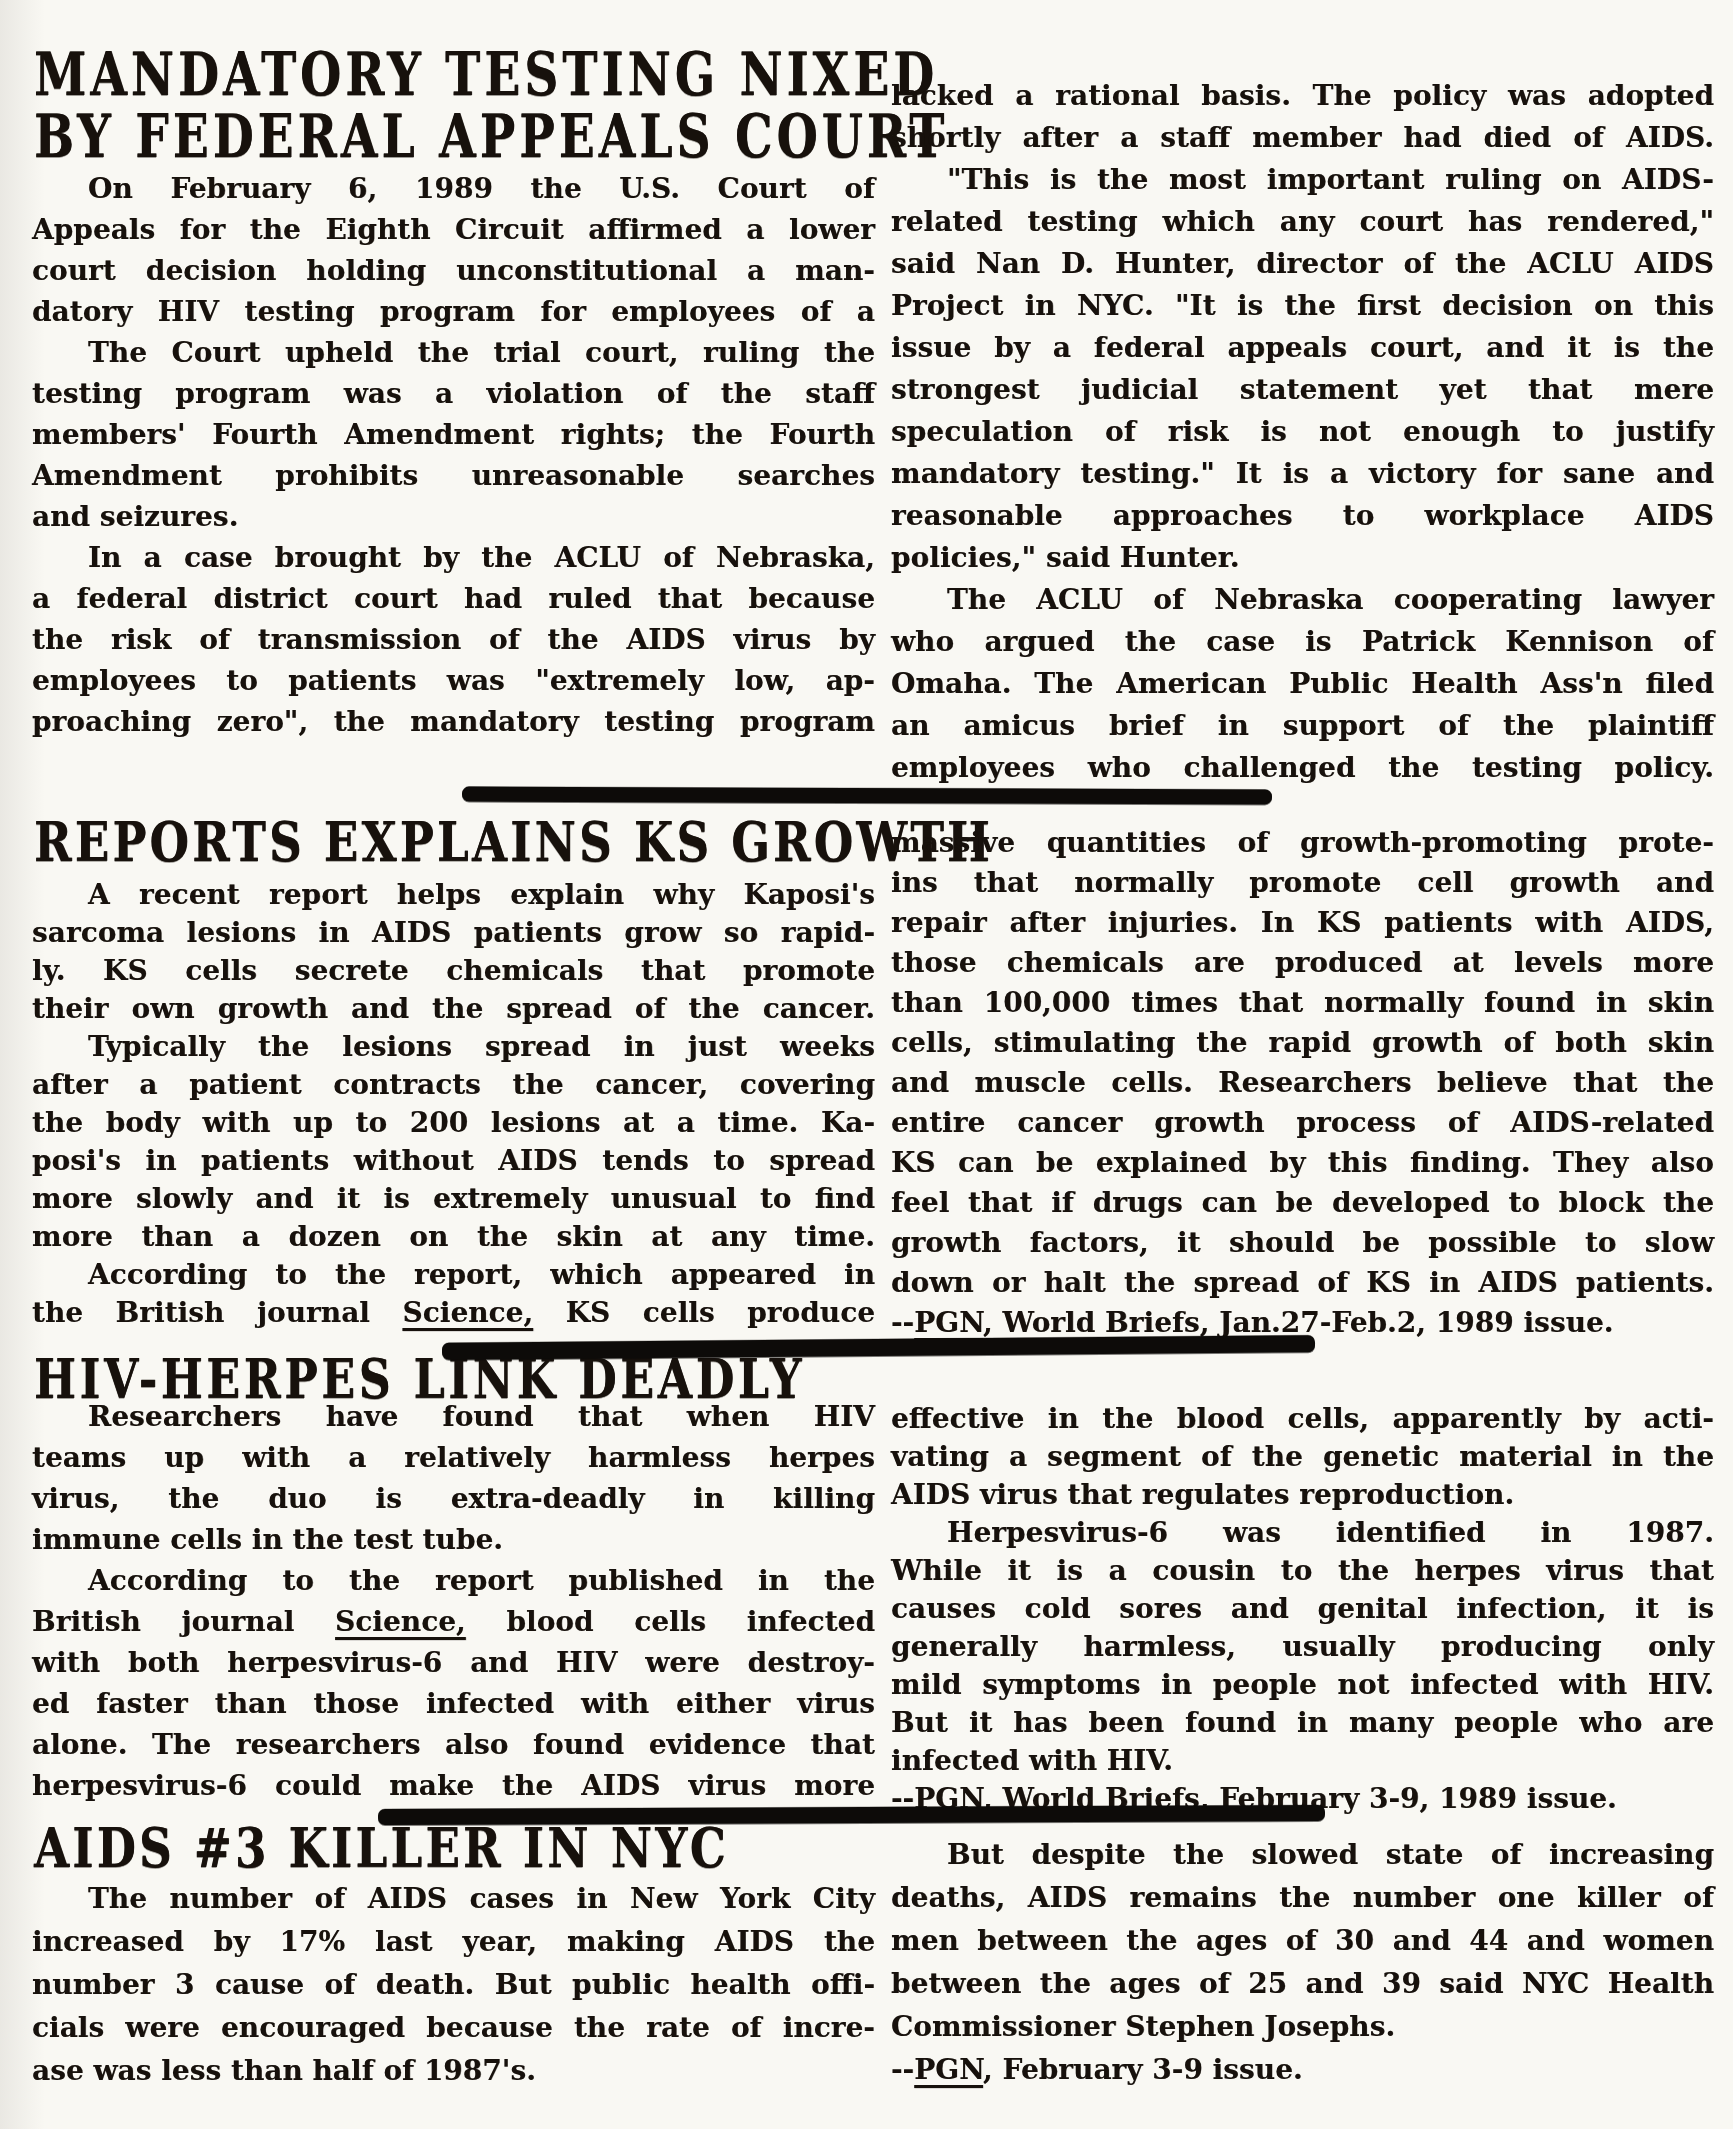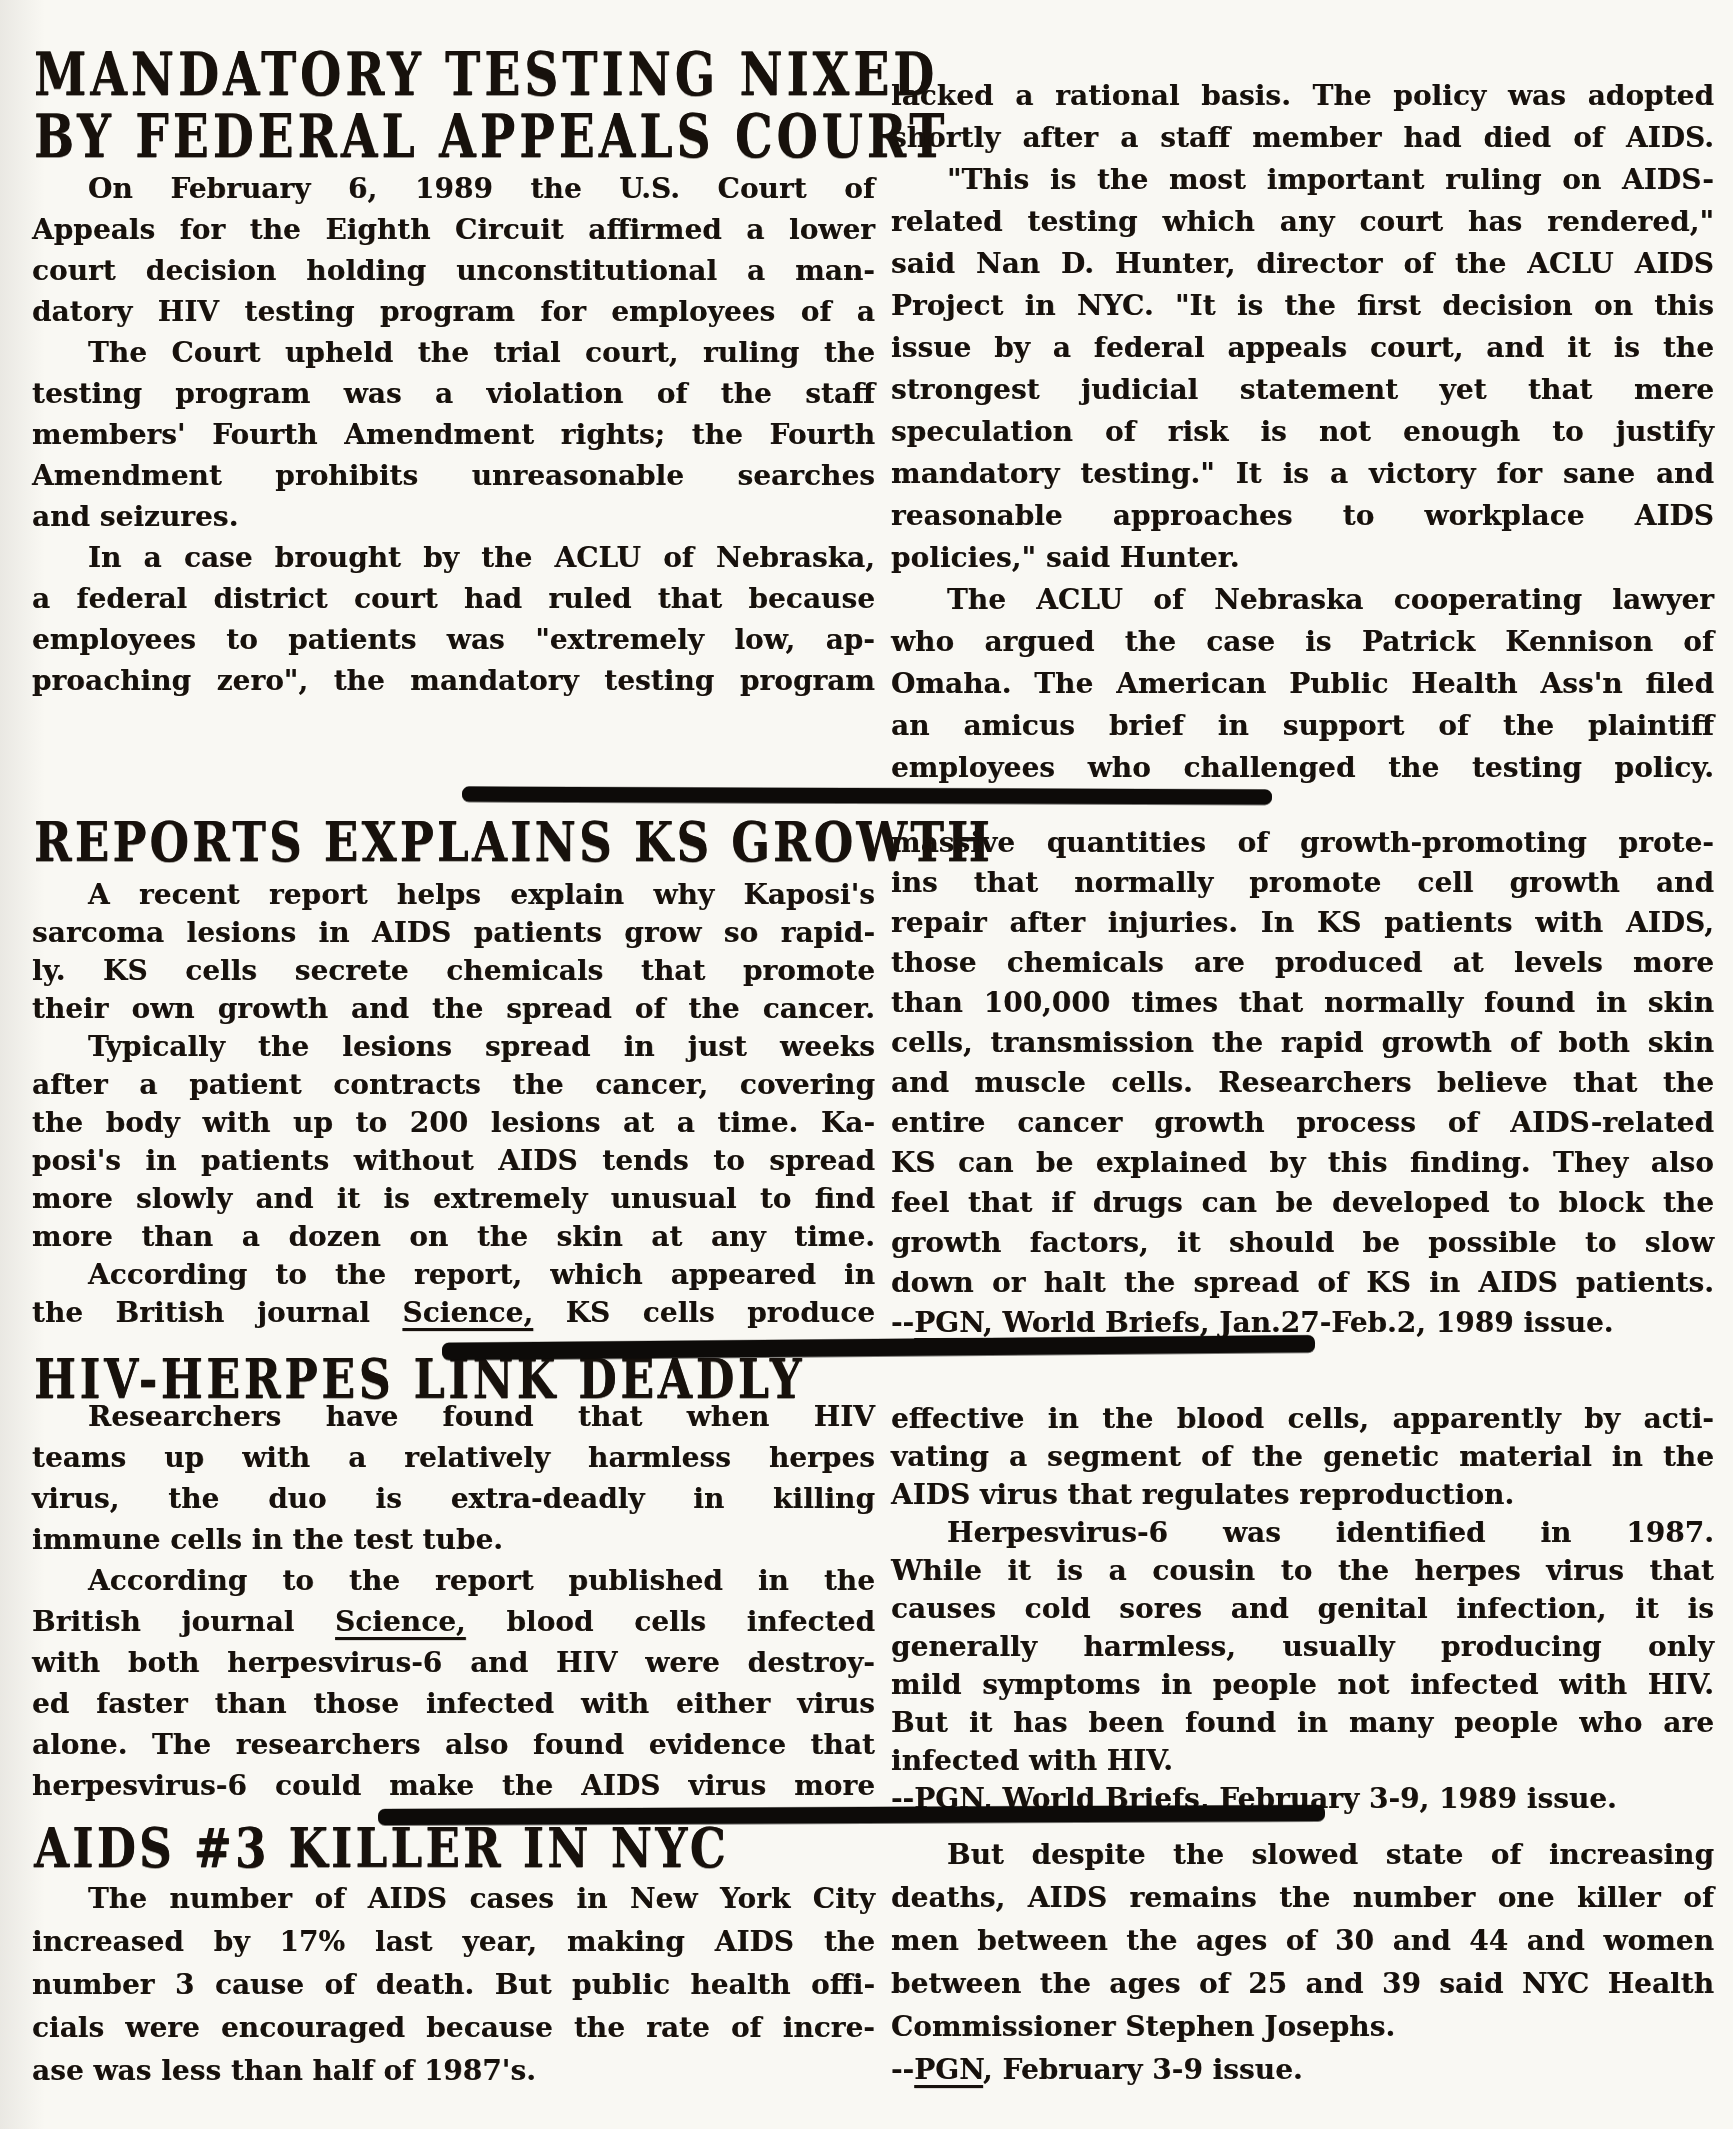--- a/index.html
+++ b/index.html
@@ -61,20 +61,21 @@
       <div class="bline">Appeals for the Eighth Circuit affirmed a lower</div>
       <div class="bline">court decision holding unconstitutional a man-</div>
       <div class="bline">datory HIV testing program for employees of a</div>
       <div class="bline ind">The Court upheld the trial court, ruling the</div>
       <div class="bline">testing program was a violation of the staff</div>
       <div class="bline">members' Fourth Amendment rights; the Fourth</div>
       <div class="bline">Amendment prohibits unreasonable searches</div>
       <div class="bline flush">and seizures.</div>
       <div class="bline ind">In a case brought by the ACLU of Nebraska,</div>
       <div class="bline">a federal district court had ruled that because</div>
+      <div class="bline">the risk of transmission of the AIDS virus by</div>
       <div class="bline">employees to patients was "extremely low, ap-</div>
       <div class="bline">proaching zero", the mandatory testing program</div>
     </div>
     <div class="block body" style="left: 891px; top: 75px; width: 823px; font-size: 28px; line-height: 42px;">
       <div class="bline">lacked a rational basis. The policy was adopted</div>
       <div class="bline">shortly after a staff member had died of AIDS.</div>
       <div class="bline ind">"This is the most important ruling on AIDS-</div>
       <div class="bline">related testing which any court has rendered,"</div>
       <div class="bline">said Nan D. Hunter, director of the ACLU AIDS</div>
       <div class="bline">Project in NYC. "It is the first decision on this</div>
@@ -106,21 +107,21 @@
       <div class="bline">more than a dozen on the skin at any time.</div>
       <div class="bline ind">According to the report, which appeared in</div>
       <div class="bline">the British journal <span class="ul">Science,</span> KS cells produce</div>
     </div>
     <div class="block body" style="left: 891px; top: 823px; width: 823px; font-size: 28px; line-height: 40px;">
       <div class="bline">massive quantities of growth-promoting prote-</div>
       <div class="bline">ins that normally promote cell growth and</div>
       <div class="bline">repair after injuries. In KS patients with AIDS,</div>
       <div class="bline">those chemicals are produced at levels more</div>
       <div class="bline">than 100,000 times that normally found in skin</div>
-      <div class="bline">cells, transmission the rapid growth of both skin</div>
+      <div class="bline">cells, stimulating the rapid growth of both skin</div>
       <div class="bline">and muscle cells. Researchers believe that the</div>
       <div class="bline">entire cancer growth process of AIDS-related</div>
       <div class="bline">KS can be explained by this finding. They also</div>
       <div class="bline">feel that if drugs can be developed to block the</div>
       <div class="bline">growth factors, it should be possible to slow</div>
       <div class="bline">down or halt the spread of KS in AIDS patients.</div>
       <div class="bline flush">--<span class="ul">PGN</span>, World Briefs, Jan.27-Feb.2, 1989 issue.</div>
     </div>
     <div class="block headline" style="left: 34px; top: 1351px; width: 845px; font-size: 54px; line-height: 56px; text-align: right;">
       <div class="hline" style="letter-spacing: 4.5px; transform: scaleX(0.82);">HIV-HERPES LINK DEADLY</div>

